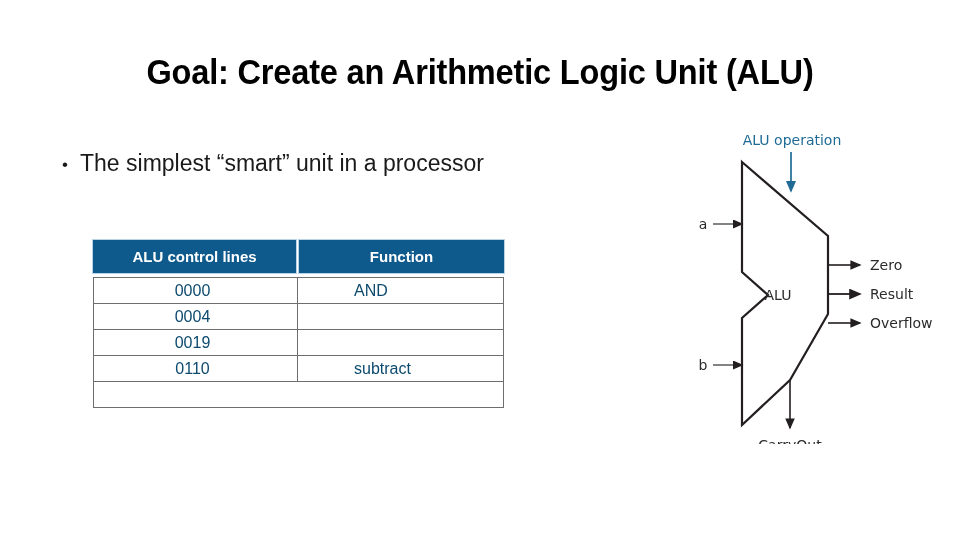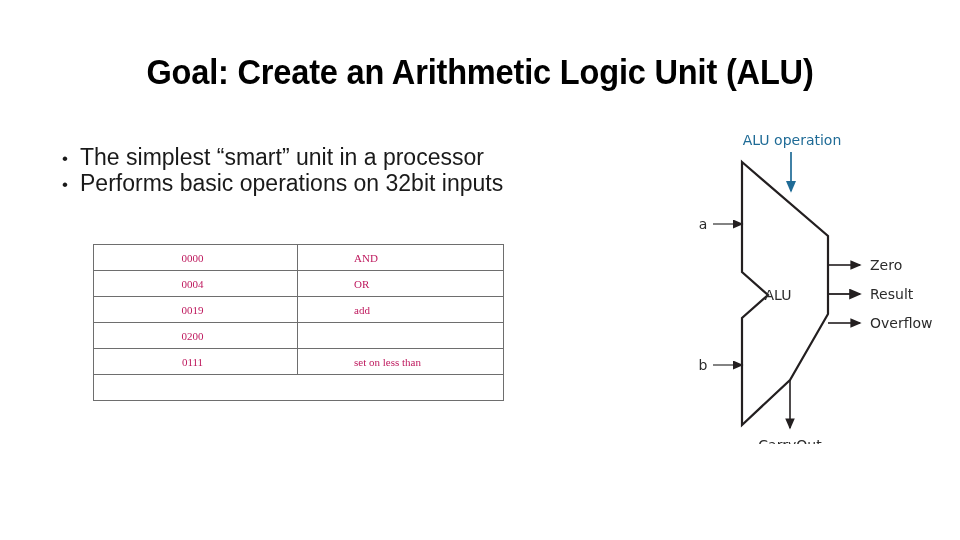--- a/index.html
+++ b/index.html
@@ -40,21 +40,21 @@
   
   .bullets {
     position: absolute;
     left: 62px;
     top: 145px;
     width: 600px;
   }
   .bullet {
     font-size: 23px;
     color: #1a1a1a;
-    line-height: 24px;
+    line-height: 36px;
     white-space: nowrap;
   }
   .bullet .dot {
     display: inline-block;
     width: 18px;
     font-size: 17px;
     vertical-align: 1px;
   }
 
   
@@ -87,25 +87,25 @@
     border: 1px solid #6e6e6e;
     border-bottom: 1px solid #6e6e6e;
   }
   .trow {
     display: flex;
     height: 25px;
     border-bottom: 1px solid #6e6e6e;
   }
   .trow:last-child { border-bottom: none; }
   .td {
-    font-size: 11px;
-    color: #be185d;
+    font-size: 16px;
+    color: #0c4a6e;
     display: flex;
     align-items: center;
-    font-family: Liberation Serif, serif;
+    font-family: Liberation Sans, sans-serif;
   }
   .td.c1 {
     width: 204px;
     border-right: 1px solid #6e6e6e;
     justify-content: center;
     padding-right: 6px;
     box-sizing: border-box;
   }
   .td.c2 {
     flex: 1;
@@ -138,45 +138,41 @@
 <body>
 
 <div class="slide">
 
   <div class="title">Goal: Create an Arithmetic Logic Unit (ALU)</div>
 
   <div class="bullets">
     <div class="bullet">
       <span class="dot">•</span><span>The simplest “smart” unit in a processor</span>
     </div>
-    <div class="bullet">
-      <span class="dot">•</span><span>Performs basic operations on 32bit inputs</span>
+  </div>
+
+  <div class="alu-table">
+    <div class="thead">
+      <div class="th c1">ALU control lines</div>
+      <div class="th c2">Function</div>
     </div>
-  </div>
-
-  <div class="alu-table">
     <div class="tbody">
       <div class="trow">
         <div class="td c1">0000</div>
         <div class="td c2">AND</div>
       </div>
       <div class="trow">
         <div class="td c1">0004</div>
-        <div class="td c2">OR</div>
       </div>
       <div class="trow">
         <div class="td c1">0019</div>
-        <div class="td c2">add</div>
-      </div>
-      <div class="trow">
-        <div class="td c1">0200</div>
-      </div>
-      <div class="trow">
-        <div class="td c1">0111</div>
-        <div class="td c2">set on less than</div>
+      </div>
+      <div class="trow">
+        <div class="td c1">0110</div>
+        <div class="td c2">subtract</div>
       </div>
       <div class="trow">
       </div>
     </div>
   </div>
 
   <div class="diagram">
     <svg width="280" height="350" viewBox="0 0 280 350" xmlns="http://www.w3.org/2000/svg">
       <defs>
         <marker id="arrHead" markerWidth="7" markerHeight="7" refX="6" refY="3" orient="auto">

